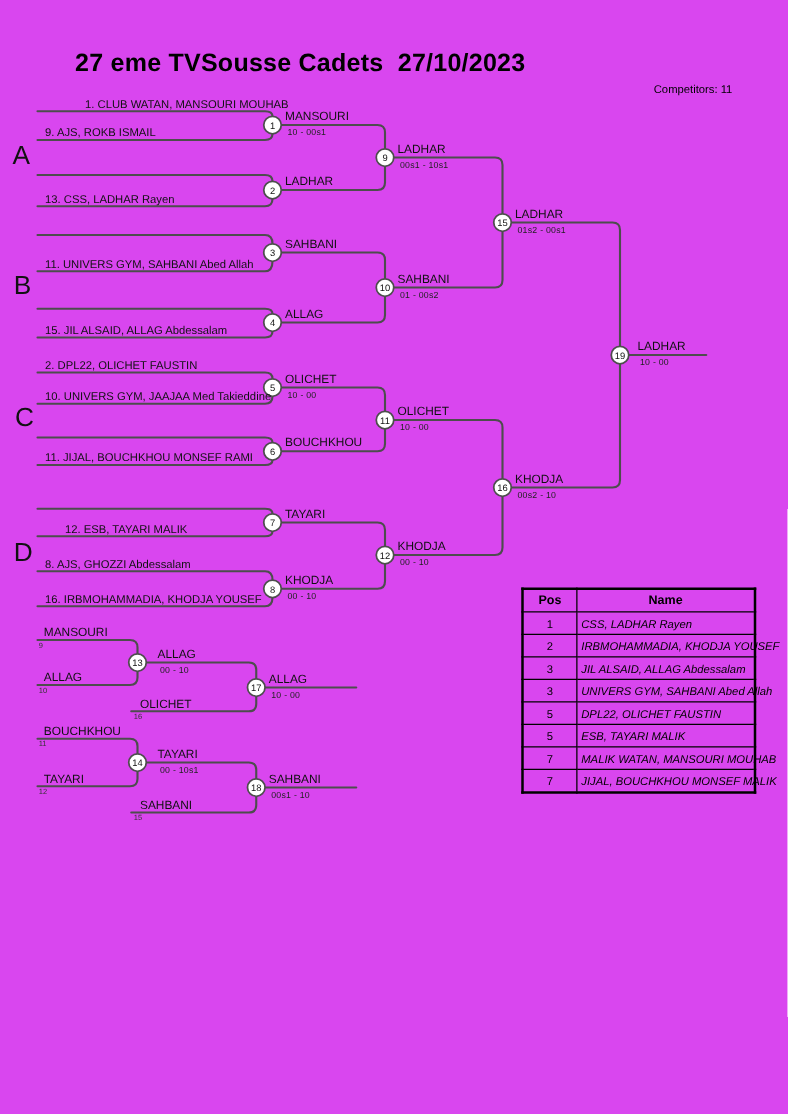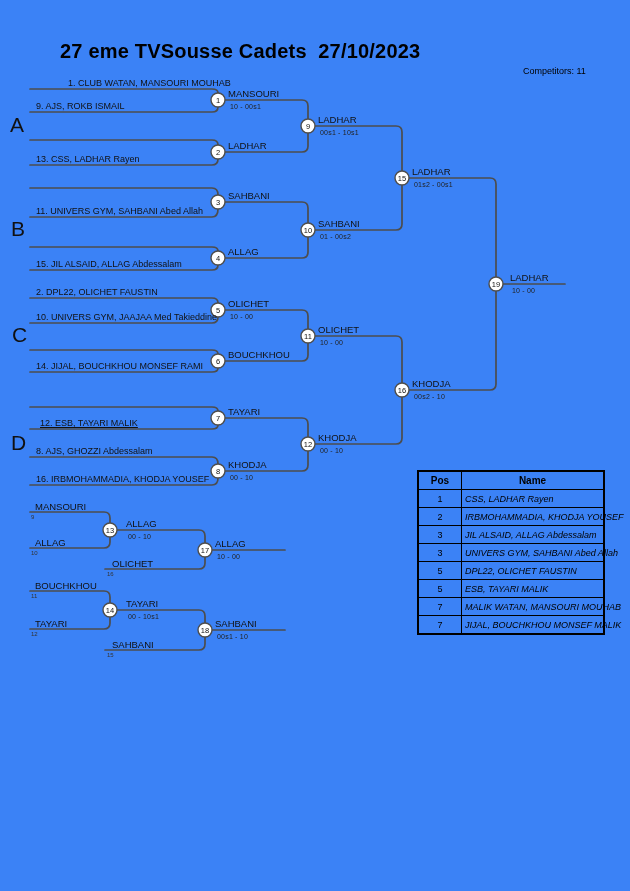--- a/index.html
+++ b/index.html
@@ -1,16 +1,16 @@
 <!DOCTYPE html>
 <html><head>
 <meta charset="utf-8">
 <style>
   html,body { margin:0; padding:0; background:#fff; }
-  .page { position:relative; width:630px; height:891px; background:#3b82f6;
+  .page { position:relative; width:630px; height:891px; background:#d946ef;
           font-family:"Liberation Sans", sans-serif; overflow:hidden; color:#000; }
   .abs { position:absolute; white-space:pre; }
   .title { font-size:20px; font-weight:bold; letter-spacing:0.2px; }
   .competitors { font-size:9px; }
   .sec { font-size:21px; color:#111; }
   .seed { font-size:9px; color:#111; }
   .wname { font-size:9.5px; color:#111; }
   .wscore { font-size:7px; color:#222; letter-spacing:0.2px; }
   .ref { font-size:6px; color:#333; }
   svg.lines { position:absolute; left:0; top:0; }
@@ -132,22 +132,22 @@
     </g>
   </svg>
 
   <span class="abs seed" style="left:36px; top:78px;margin-left:32px;">1. CLUB WATAN, MANSOURI MOUHAB</span>
   <span class="abs seed" style="left:36px; top:101px;">9. AJS, ROKB ISMAIL</span>
   <span class="abs seed" style="left:36px; top:154px;">13. CSS, LADHAR Rayen</span>
   <span class="abs seed" style="left:36px; top:206px;">11. UNIVERS GYM, SAHBANI Abed Allah</span>
   <span class="abs seed" style="left:36px; top:259px;">15. JIL ALSAID, ALLAG Abdessalam</span>
   <span class="abs seed" style="left:36px; top:287px;">2. DPL22, OLICHET FAUSTIN</span>
   <span class="abs seed" style="left:36px; top:312px;">10. UNIVERS GYM, JAAJAA Med Takieddine</span>
-  <span class="abs seed" style="left:36px; top:361px;">14. JIJAL, BOUCHKHOU MONSEF RAMI</span>
-  <span class="abs seed" style="left:40px; top:418px;text-decoration:underline;">12. ESB, TAYARI MALIK</span>
+  <span class="abs seed" style="left:36px; top:361px;">11. JIJAL, BOUCHKHOU MONSEF RAMI</span>
+  <span class="abs seed" style="left:52px; top:418px;">12. ESB, TAYARI MALIK</span>
   <span class="abs seed" style="left:36px; top:446px;">8. AJS, GHOZZI Abdessalam</span>
   <span class="abs seed" style="left:36px; top:474px;">16. IRBMOHAMMADIA, KHODJA YOUSEF</span>
 
   <span class="abs wname" style="left:228px; top:88px;">MANSOURI</span>
   <span class="abs wscore" style="left:230px; top:103px;">10 - 00s1</span>
   <span class="abs wname" style="left:228px; top:140px;">LADHAR</span>
   <span class="abs wname" style="left:228px; top:190px;">SAHBANI</span>
   <span class="abs wname" style="left:228px; top:246px;">ALLAG</span>
   <span class="abs wname" style="left:228px; top:298px;">OLICHET</span>
   <span class="abs wscore" style="left:230px; top:313px;">10 - 00</span>

